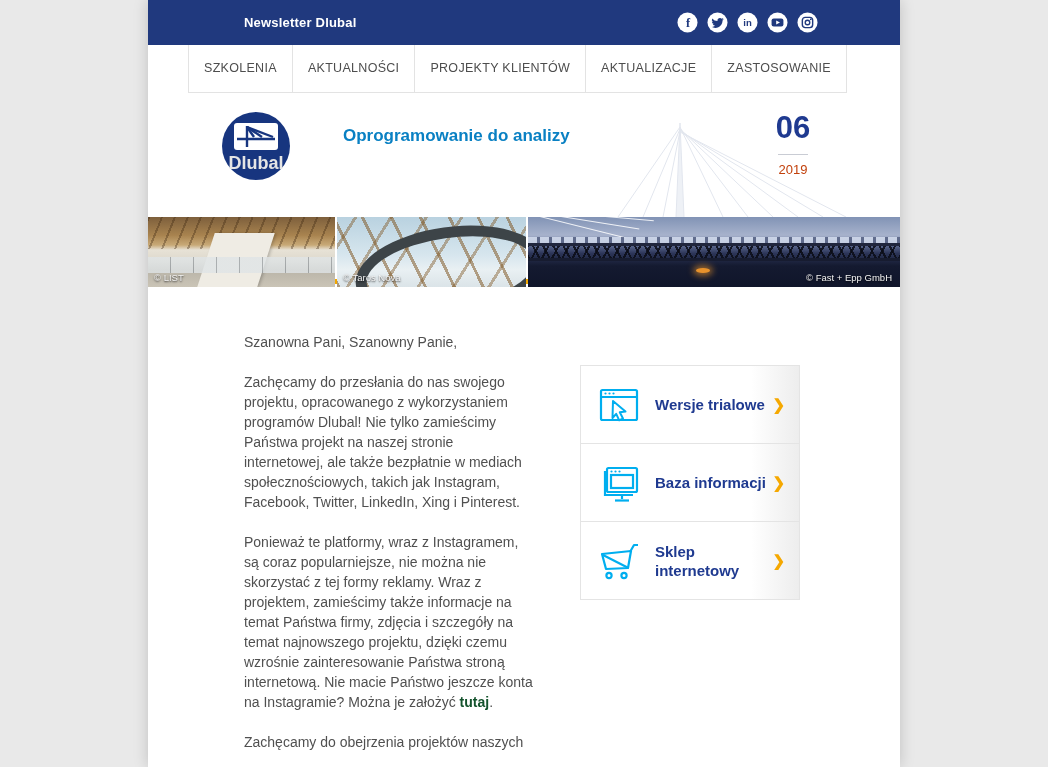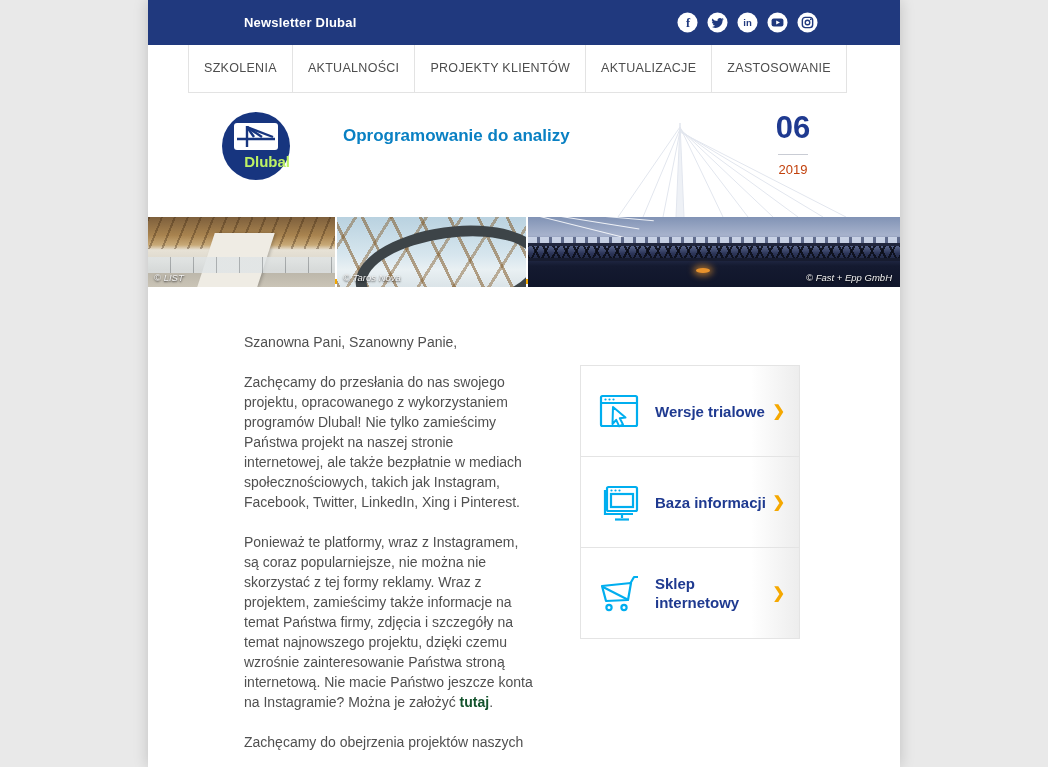--- a/index.html
+++ b/index.html
@@ -22,31 +22,31 @@
     border-bottom:1px solid #e3e3e3; cursor:pointer; white-space:nowrap; }
   .tab:first-child { border-left:1px solid #e3e3e3; }
 
   
   .header { position:relative; height:124px; background:#fff; overflow:hidden; }
   .bridge-faint { position:absolute; left:440px; top:0; }
   .logo { position:absolute; left:74px; top:19px; width:68px; height:68px;
     border-radius:50%; background:#17357F; cursor:pointer; }
   .logo-box { position:absolute; left:12px; top:11px; width:44px; height:27px;
     background:#fff; border-radius:3px; }
-  .logo-text { position:absolute; left:0; right:0; top:41px; text-align:right;
-    color:#bef264; font-size:15px; font-weight:bold; }
+  .logo-text { position:absolute; left:0; right:0; top:41px; text-align:center;
+    color:#e5e5e5; font-size:18px; font-weight:bold; }
   .header-title { position:absolute; left:160px; top:31px; font-size:17px;
     font-weight:bold; color:#0980C3; line-height:23px;margin-left:35px; }
   .issue { position:absolute; left:615px; top:17px; width:60px; text-align:center; }
   .issue-month { font-size:31px; font-weight:bold; color:#1F3A90; }
   .issue-divider { width:30px; height:1px; background:#c9ccd4; margin:8px auto 7px; }
   .issue-year { font-size:13px; color:#c2410c; }
 
   
-  .banner { height:62px; display:flex; gap:2px; background:#fff;font-style:italic; }
+  .banner { height:62px; display:flex; gap:2px; background:#fff; }
   .photo { position:relative; height:70px; overflow:hidden; cursor:pointer; }
   .photo-1 { width:187px;
     background:linear-gradient(180deg,#7d5f3c 0%,#a8834f 26%,#c8a977 40%,#e7e2d6 47%,#ded9cd 62%,#b9b4a8 75%,#cac4b6 100%); }
   .photo-1 .wood { position:absolute; left:0; top:0; width:100%; height:45%;
     background:repeating-linear-gradient(112deg, rgba(60,38,16,.35) 0 2px, transparent 2px 12px); }
   .photo-1 .wall { position:absolute; left:58px; top:16px; width:60px; height:54px;
     background:#efece4; transform:skewX(-18deg); box-shadow:2px 0 3px rgba(0,0,0,.2); }
   .photo-1 .win { position:absolute; left:0; bottom:14px; width:100%; height:16px;
     background:repeating-linear-gradient(90deg,#dfe4e6 0 22px, #9aa0a4 22px 23px); opacity:.8; }
   .photo-2 { width:189px;
@@ -75,21 +75,21 @@
   .orange-rule { height:5px; background:#F2A700; }
 
   
   .main { display:flex; padding:48px 0 0 96px; }
   .letter { width:292px; font-size:14px; color:#505050; line-height:20px; }
   .letter p { margin-bottom:20px; }
   .letter .clipped { margin-bottom:0; }
   .inline-link { color:#14532d; font-weight:bold; text-decoration:none; cursor:pointer; }
 
   .sidebar { width:220px; margin-left:44px; margin-top:33px; }
-  .side-item { height:92px; display:flex; align-items:center;
+  .side-item { height:79px; display:flex; align-items:center;
     border:1px solid #e4e4e4; margin-top:-1px; cursor:pointer;
     background:linear-gradient(to right,#ffffff 78%,#ededed 100%); }
   .side-item:first-child { margin-top:0; }
   .side-icon { width:44px; height:44px; margin-left:16px; flex:0 0 44px; }
   .side-label { flex:1; padding-left:14px; padding-right:4px; font-size:15px;
     font-weight:bold; color:#1F3A90; line-height:19px; }
   .side-chevron { margin-right:14px; color:#F5A800; font-size:15px; font-weight:bold; }
 </style>
 </head>
 <body>

